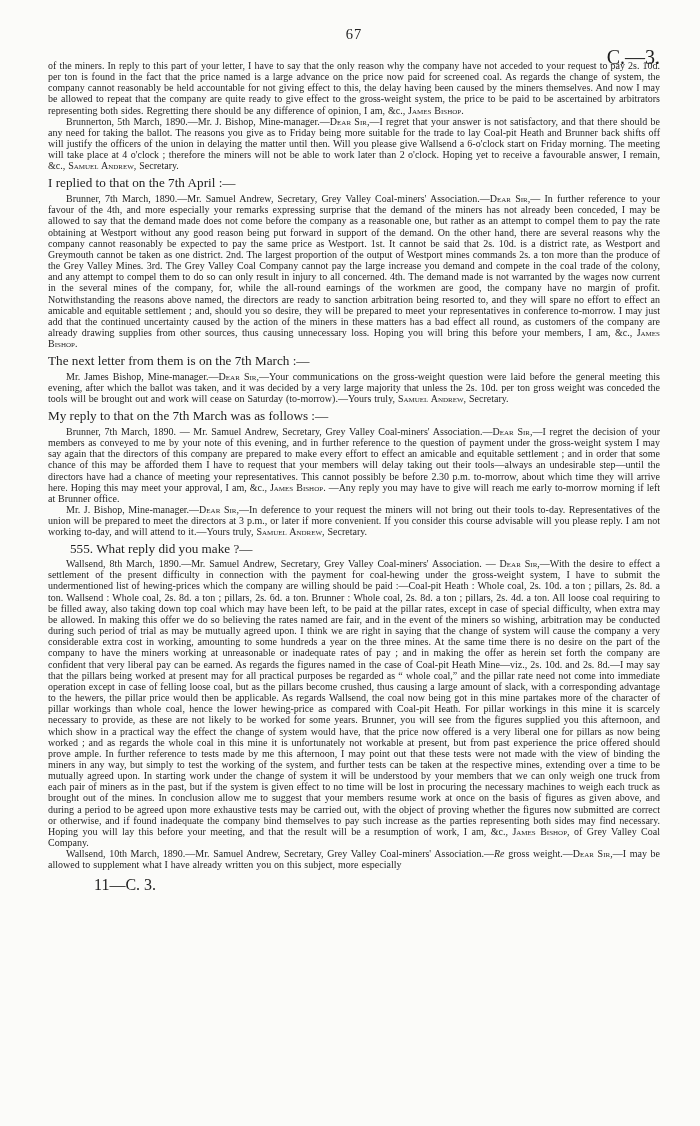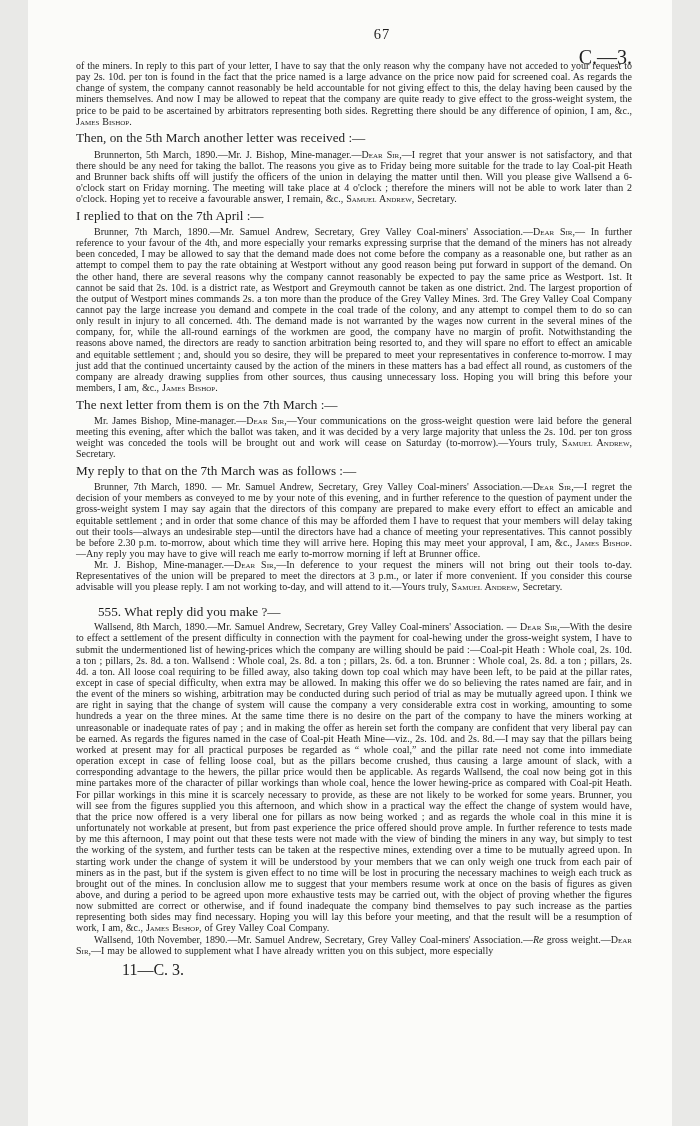--- a/index.html
+++ b/index.html
@@ -1,18 +1,18 @@
 <!DOCTYPE html>
 <html><head>
 <meta charset="utf-8">
 <style>
   html, body { margin:0; padding:0; background:#e9e9e7; }
   .page {
     position:relative;
-    width:644px; height:1126px;
+    width:700px; height:1126px;
     margin:0 auto;
     background:#fbfbf9;
     box-sizing:border-box;
     padding:26px 40px 0 48px;
     font-family:"Liberation Serif", "DejaVu Serif", serif;
     color:#1e1e1e;
     overflow:hidden;
   }
   .hdr { position:relative; height:20px; margin-bottom:14px; }
   .pgnum {
@@ -21,44 +21,43 @@
   }
   .code { position:absolute; right:0; top:0; font-size:20px;margin-top:20px; }
   p { margin:0; }
   p.small {
     font-size:10px; line-height:11.15px;
     text-align:justify; text-justify:inter-word;
     word-spacing:0.4px;
   }
   p.letter { text-indent:18px; }
   p.speech { font-size:13.2px; line-height:14.6px; margin:4.5px 0 2.5px; }
-  p.question { font-size:13.2px; line-height:14.6px; margin:12px 0 2px; text-indent:22px; }
+  p.question { font-size:13.2px; line-height:14.6px; margin:4px 0 2px; text-indent:22px; }
   .sc { font-variant:small-caps; }
   .it { font-style:italic; }
   .footer { margin:5px 0 0 46px; font-size:16px; }
 </style>
 </head>
 <body>
 
 <div class="page">
 
   <div class="hdr">
     <span class="pgnum">67</span>
     <span class="code">C.—3.</span>
   </div>
 
   <p class="small"><span>of the miners.  In reply to this part of your letter, I have to say that the only reason why the company have not acceded to your request to pay 2s. 10d. per ton is found in the fact that the price named is a large advance on the price now paid for screened coal.  As regards the change of system, the company cannot reasonably be held accountable for not giving effect to this, the delay having been caused by the miners themselves.  And now I may be allowed to repeat that the company are quite ready to give effect to the gross-weight system, the price to be paid to be ascertained by arbitrators representing both sides.  Regretting there should be any difference of opinion, I am, &amp;c., </span><span class="sc">James Bishop</span><span>.</span></p>
-  <p class="speech"><span>Then, on the 5th March another letter was received :—</span></p>
   <p class="small letter"><span>Brunnerton, 5th March, 1890.—Mr. J. Bishop, Mine-manager.—</span><span class="sc">Dear Sir</span><span>,—I regret that your answer is not satisfactory, and that there should be any need for taking the ballot.  The reasons you give as to Friday being more suitable for the trade to lay Coal-pit Heath and Brunner back shifts off will justify the officers of the union in delaying the matter until then.  Will you please give Wallsend a 6-o'clock start on Friday morning.  The meeting will take place at 4 o'clock ; therefore the miners will not be able to work later than 2 o'clock.  Hoping yet to receive a favourable answer, I remain, &amp;c., </span><span class="sc">Samuel Andrew</span><span>, Secretary.</span></p>
   <p class="speech"><span>I replied to that on the 7th April :—</span></p>
   <p class="small letter"><span>Brunner, 7th March, 1890.—Mr. Samuel Andrew, Secretary, Grey Valley Coal-miners' Association.—</span><span class="sc">Dear Sir</span><span>,— In further reference to your favour of the 4th, and more especially your remarks expressing surprise that the demand of the miners has not already been conceded, I may be allowed to say that the demand made does not come before the company as a reasonable one, but rather as an attempt to compel them to pay the rate obtaining at Westport without any good reason being put forward in support of the demand.  On the other hand, there are several reasons why the company cannot reasonably be expected to pay the same price as Westport.  1st. It cannot be said that 2s. 10d. is a district rate, as Westport and Greymouth cannot be taken as one district.  2nd. The largest proportion of the output of Westport mines commands 2s. a ton more than the produce of the Grey Valley Mines.  3rd. The Grey Valley Coal Company cannot pay the large increase you demand and compete in the coal trade of the colony, and any attempt to compel them to do so can only result in injury to all concerned.  4th. The demand made is not warranted by the wages now current in the several mines of the company, for, while the all-round earnings of the workmen are good, the company have no margin of profit.  Notwithstanding the reasons above named, the directors are ready to sanction arbitration being resorted to, and they will spare no effort to effect an amicable and equitable settlement ; and, should you so desire, they will be prepared to meet your representatives in conference to-morrow. I may just add that the continued uncertainty caused by the action of the miners in these matters has a bad effect all round, as customers of the company are already drawing supplies from other sources, thus causing unnecessary loss.  Hoping you will bring this before your members, I am, &amp;c., </span><span class="sc">James Bishop</span><span>.</span></p>
   <p class="speech"><span>The next letter from them is on the 7th March :—</span></p>
   <p class="small letter"><span>Mr. James Bishop, Mine-manager.—</span><span class="sc">Dear Sir</span><span>,—Your communications on the gross-weight question were laid before the general meeting this evening, after which the ballot was taken, and it was decided by a very large majority that unless the 2s. 10d. per ton gross weight was conceded the tools will be brought out and work will cease on Saturday (to-morrow).—Yours truly, </span><span class="sc">Samuel Andrew</span><span>, Secretary.</span></p>
   <p class="speech"><span>My reply to that on the 7th March was as follows :—</span></p>
   <p class="small letter"><span>Brunner, 7th March, 1890. — Mr. Samuel Andrew, Secretary, Grey Valley Coal-miners' Association.—</span><span class="sc">Dear Sir</span><span>,—I regret the decision of your members as conveyed to me by your note of this evening, and in further reference to the question of payment under the gross-weight system I may say again that the directors of this company are prepared to make every effort to effect an amicable and equitable settlement ; and in order that some chance of this may be afforded them I have to request that your members will delay taking out their tools—always an undesirable step—until the directors have had a chance of meeting your representatives.  This cannot possibly be before 2.30 p.m. to-morrow, about which time they will arrive here.  Hoping this may meet your approval, I am, &amp;c., </span><span class="sc">James Bishop</span><span>. —Any reply you may have to give will reach me early to-morrow morning if left at Brunner office.</span></p>
   <p class="small letter"><span>Mr. J. Bishop, Mine-manager.—</span><span class="sc">Dear Sir</span><span>,—In deference to your request the miners will not bring out their tools to-day.  Representatives of the union will be prepared to meet the directors at 3 p.m., or later if more convenient. If you consider this course advisable will you please reply.  I am not working to-day, and will attend to it.—Yours truly, </span><span class="sc">Samuel Andrew</span><span>, Secretary.</span></p>
   <p class="question"><span>555. What reply did you make ?—</span></p>
   <p class="small letter"><span>Wallsend, 8th March, 1890.—Mr. Samuel Andrew, Secretary, Grey Valley Coal-miners' Association. — </span><span class="sc">Dear Sir</span><span>,—With the desire to effect a settlement of the present difficulty in connection with the payment for coal-hewing under the gross-weight system, I have to submit the undermentioned list of hewing-prices which the company are willing should be paid :—Coal-pit Heath : Whole coal, 2s. 10d. a ton ; pillars, 2s. 8d. a ton.  Wallsend : Whole coal, 2s. 8d. a ton ; pillars, 2s. 6d. a ton.  Brunner : Whole coal, 2s. 8d. a ton ; pillars, 2s. 4d. a ton.  All loose coal requiring to be filled away, also taking down top coal which may have been left, to be paid at the pillar rates, except in case of special difficulty, when extra may be allowed.  In making this offer we do so believing the rates named are fair, and in the event of the miners so wishing, arbitration may be conducted during such period of trial as may be mutually agreed upon.  I think we are right in saying that the change of system will cause the company a very considerable extra cost in working, amounting to some hundreds a year on the three mines.  At the same time there is no desire on the part of the company to have the miners working at unreasonable or inadequate rates of pay ; and in making the offer as herein set forth the company are confident that very liberal pay can be earned.  As regards the figures named in the case of Coal-pit Heath Mine—viz., 2s. 10d. and 2s. 8d.—I may say that the pillars being worked at present may for all practical purposes be regarded as “ whole coal,” and the pillar rate need not come into immediate operation except in case of felling loose coal, but as the pillars become crushed, thus causing a large amount of slack, with a corresponding advantage to the hewers, the pillar price would then be applicable. As regards Wallsend, the coal now being got in this mine partakes more of the character of pillar workings than whole coal, hence the lower hewing-price as compared with Coal-pit Heath.  For pillar workings in this mine it is scarcely necessary to provide, as these are not likely to be worked for some years.  Brunner, you will see from the figures supplied you this afternoon, and which show in a practical way the effect the change of system would have, that the price now offered is a very liberal one for pillars as now being worked ; and as regards the whole coal in this mine it is unfortunately not workable at present, but from past experience the price offered should prove ample.  In further reference to tests made by me this afternoon, I may point out that these tests were not made with the view of binding the miners in any way, but simply to test the working of the system, and further tests can be taken at the respective mines, extending over a time to be mutually agreed upon.  In starting work under the change of system it will be understood by your members that we can only weigh one truck from each pair of miners as in the past, but if the system is given effect to no time will be lost in procuring the necessary machines to weigh each truck as brought out of the mines.  In conclusion allow me to suggest that your members resume work at once on the basis of figures as given above, and during a period to be agreed upon more exhaustive tests may be carried out, with the object of proving whether the figures now submitted are correct or otherwise, and if found inadequate the company bind themselves to pay such increase as the parties representing both sides may find necessary.  Hoping you will lay this before your meeting, and that the result will be a resumption of work, I am, &amp;c., </span><span class="sc">James Bishop</span><span>, of Grey Valley Coal Company.</span></p>
-  <p class="small letter"><span>Wallsend, 10th November, 1890.—Mr. Samuel Andrew, Secretary, Grey Valley Coal-miners' Association.—</span><span class="it">Re</span><span> gross weight.—</span><span class="sc">Dear Sir</span><span>,—I may be allowed to supplement what I have already written you on this subject, more especially</span></p>
+  <p class="small letter"><span>Wallsend, 10th March, 1890.—Mr. Samuel Andrew, Secretary, Grey Valley Coal-miners' Association.—</span><span class="it">Re</span><span> gross weight.—</span><span class="sc">Dear Sir</span><span>,—I may be allowed to supplement what I have already written you on this subject, more especially</span></p>
 
   <p class="footer">11—C. 3.</p>
 
 </div>
 
 </body></html>

